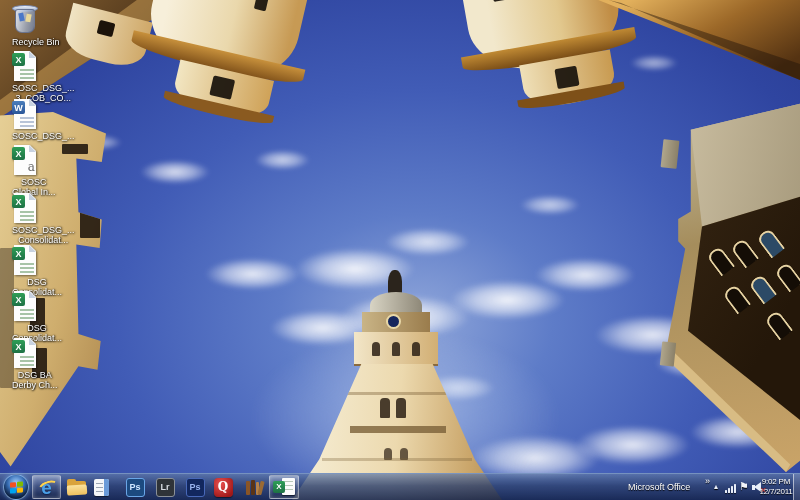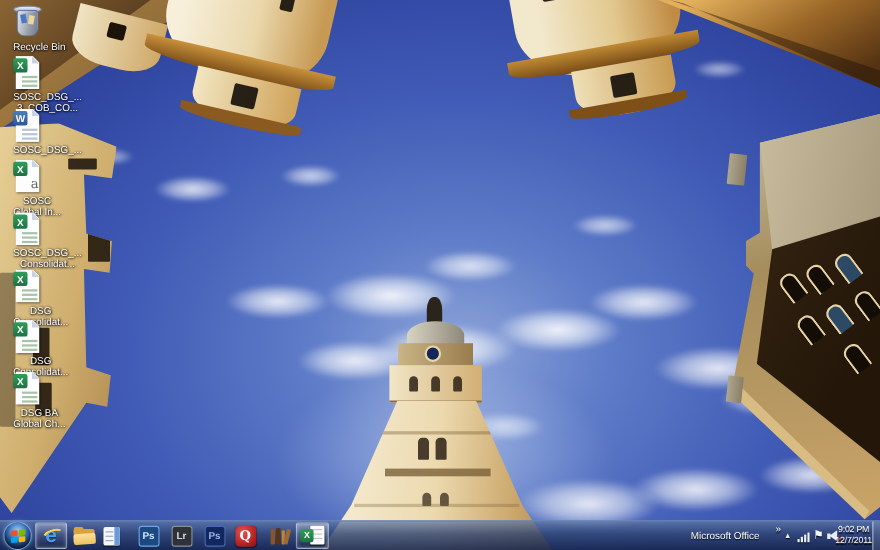--- a/index.html
+++ b/index.html
@@ -417,21 +417,21 @@
     <div class="ic-page">
       <div class="pg"></div>
         <i class="fold"></i>
       <span class="badge xl">X</span>
       <i class="gl" style="left:8px;top:18px;width:14px"></i>
         <i class="gl" style="left:8px;top:22px;width:14px"></i>
         <i class="gl" style="left:8px;top:26px;width:14px"></i>
     </div>
     <div class="ic-label">
       <span>DSG BA</span>
-      <span>Global Ch...</span>
+      <span>Derby Ch...</span>
     </div>
   </div>
 
   <div class="taskbar">
 
     <div class="orb">
       <div class="flag">
         <i class="f1"></i>
           <i class="f2"></i>
           <i class="f3"></i>

